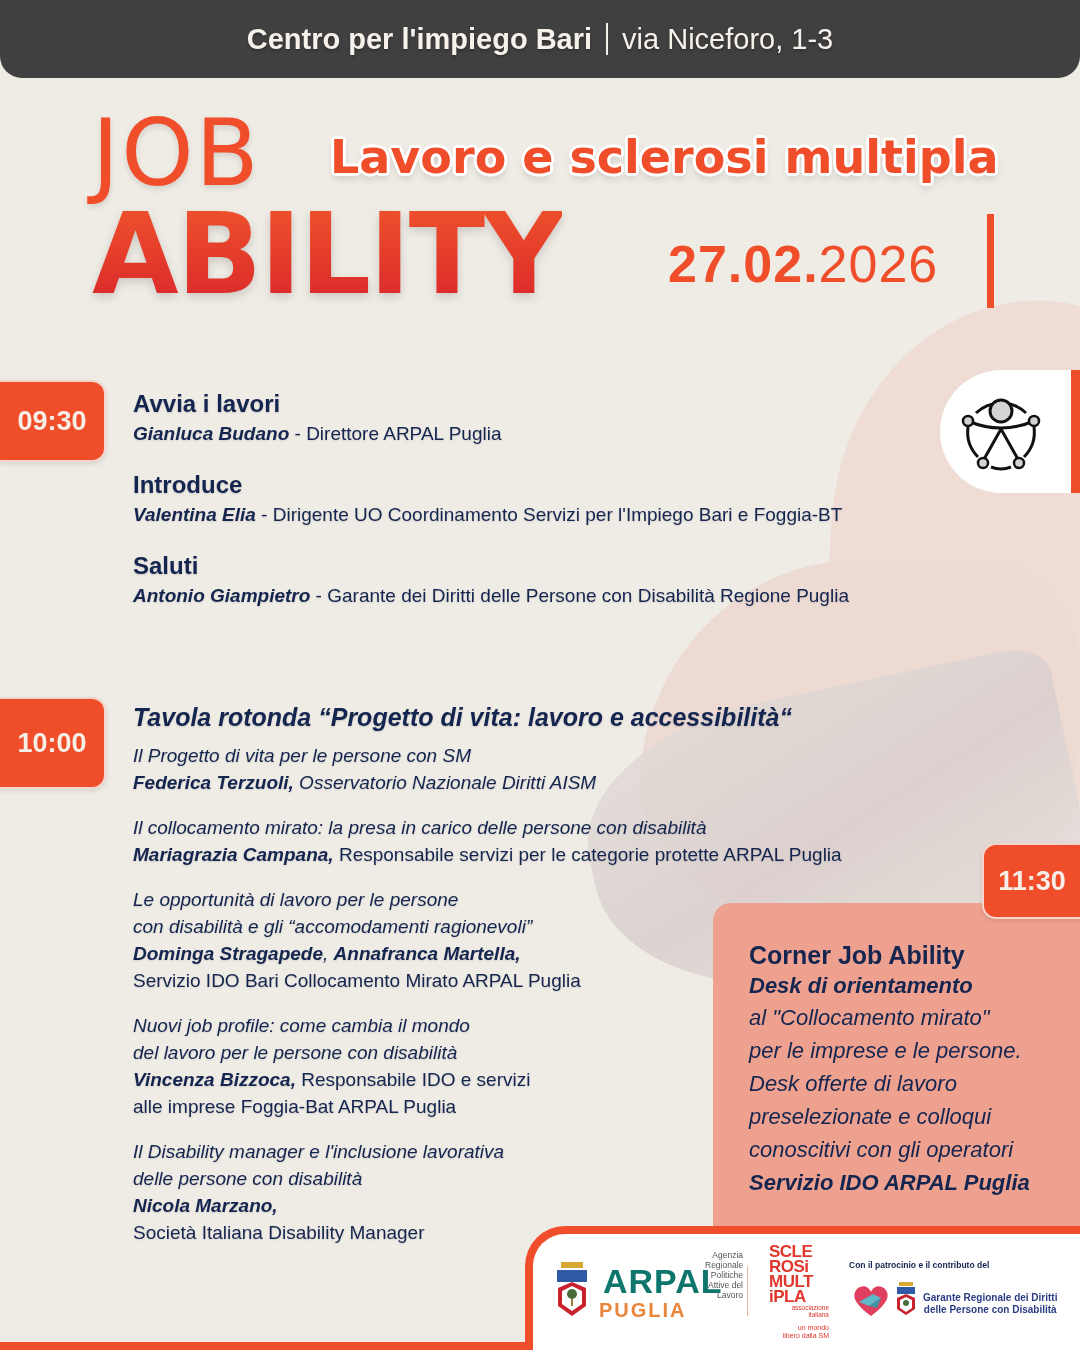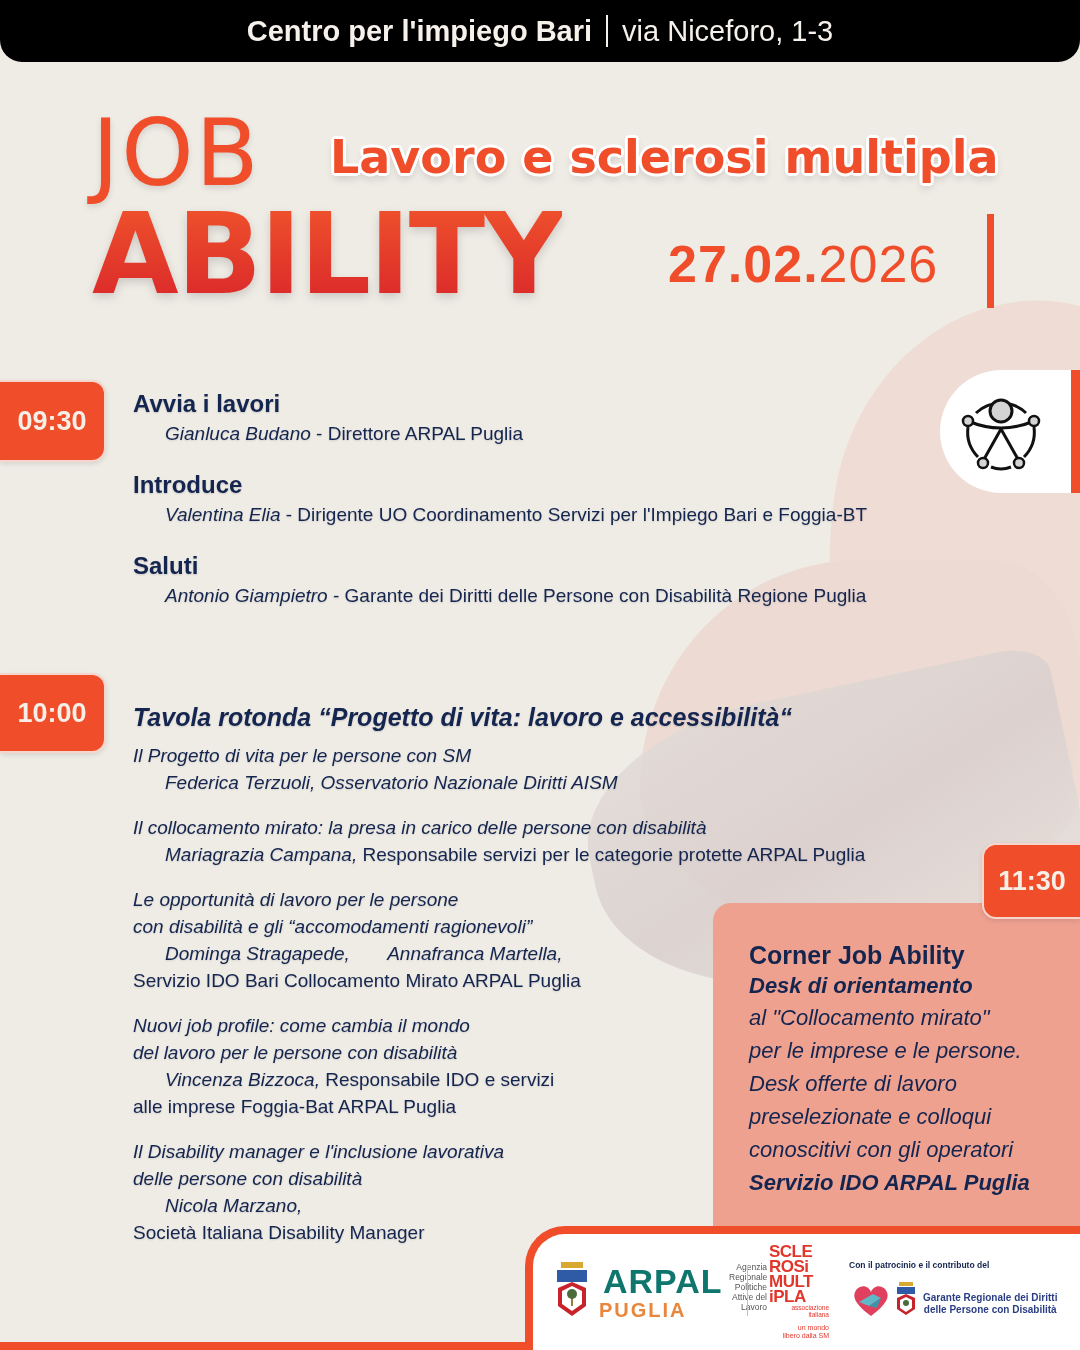--- a/index.html
+++ b/index.html
@@ -25,22 +25,22 @@
   .bg-stone {
     left: 590px; top: 690px; width: 490px; height: 290px;
     background: linear-gradient(160deg, #e2dcd8 0%, #d9cfcd 50%, #e8e2dd 100%);
     border-radius: 40% 10% 30% 50%;
     transform: rotate(-12deg);
     opacity: 0.85;
   }
 
   
   .top-bar {
-    position: absolute; left: 0; top: 0; width: 1080px; height: 62px;
-    background: #000000;
+    position: absolute; left: 0; top: 0; width: 1080px; height: 78px;
+    background: #404040;
     border-radius: 0 0 22px 22px;
     display: flex; align-items: center; justify-content: center;
     color: #f7f1ec; font-size: 29px;
     text-shadow: 0 2px 3px rgba(0,0,0,0.25);
   }
   .top-bar .bold { font-weight: bold; }
   .top-bar .sep { display: inline-block; width: 2px; height: 32px; background: #f7f1ec; margin: 0 14px; }
 
   
   .job {
@@ -82,32 +82,32 @@
     position: absolute; left: 0;
     background: #f04e2a;
     border: 2px solid #f6d6cc;
     border-left: none;
     border-radius: 0 14px 14px 0;
     color: #f6efe8; font-weight: bold; font-size: 27px;
     display: flex; align-items: center; justify-content: center;
     box-shadow: 0 2px 5px rgba(0,0,0,0.1);
   }
   .tb-0930 { top: 380px; width: 106px; height: 82px; }
-  .tb-1000 { top: 673px; width: 106px; height: 80px; }
+  .tb-1000 { top: 697px; width: 106px; height: 92px; }
   .tb-1130 {
     left: auto; right: 0; top: 843px; width: 98px; height: 76px;
     border-left: 2px solid #f6d6cc; border-right: none;
     border-radius: 14px 0 0 14px;
   }
 
   
   .block { position: absolute; left: 133px; }
   .sec-title { font-size: 24px; font-weight: bold; color: #14254f; line-height: 32px; text-shadow: 0 1px 2px rgba(0,0,0,0.15); }
   .line { font-size: 19px; line-height: 27px; color: #14254f; text-shadow: 0 1px 2px rgba(0,0,0,0.12); white-space: nowrap; }
-  .name { font-weight: normal; font-style: italic; margin-left: 32px; }
+  .name { font-weight: bold; font-style: italic; }
   .it { font-style: italic; }
   .round-title { font-size: 25px; font-weight: bold; font-style: italic; line-height: 34px; color: #14254f; text-shadow: 0 1px 2px rgba(0,0,0,0.15); }
   .item { margin-top: 18px; }
 
   
   .access-card {
     position: absolute; left: 940px; top: 370px; width: 140px; height: 123px;
     background: #ffffff; border-radius: 62px 0 0 62px;
     display: flex; align-items: center; padding-left: 18px;
   }
@@ -130,21 +130,21 @@
     position: absolute; left: 525px; top: 1226px; width: 555px; height: 124px;
     background: #ffffff;
     border-top: 8px solid #f04e2a;
     border-left: 8px solid #f04e2a;
     border-radius: 40px 0 0 0;
   }
   .footer-inner { position: absolute; left: 0; top: 0; width: 100%; height: 100%; }
   .arpal-crest { position: absolute; left: 22px; top: 28px; width: 34px; height: 56px; }
   .arpal-word { position: absolute; left: 70px; top: 30px; font-size: 34px; font-weight: bold; color: #0f766e; letter-spacing: 1px; line-height: 1; }
   .arpal-puglia { position: absolute; left: 66px; top: 66px; font-size: 20px; font-weight: bold; color: #e8863c; letter-spacing: 2px; line-height: 1; }
-  .arpal-desc { position: absolute; left: 172px; top: 28px; font-size: 8.5px; line-height: 10px; color: #555; text-align: right; width: 38px; margin-left: 24px; }
+  .arpal-desc { position: absolute; left: 172px; top: 16px; font-size: 8.5px; line-height: 10px; color: #555; text-align: right; width: 38px; }
   .arpal-divider { position: absolute; left: 214px; top: 32px; width: 1px; height: 50px; background: #e8b69c; }
   .aism { position: absolute; left: 236px; top: 10px; width: 60px; }
   .aism .big { font-size: 17px; font-weight: bold; color: #e0362b; line-height: 15px; letter-spacing: -0.5px; }
   .aism .small { font-size: 6.5px; color: #e0362b; text-align: right; line-height: 7px; }
   .aism .tag { font-size: 7px; color: #e0362b; text-align: right; line-height: 8px; margin-top: 6px; }
   .patrocinio { position: absolute; left: 316px; top: 26px; font-size: 8.5px; font-weight: bold; color: #14254f; }
   .garante-heart { position: absolute; left: 318px; top: 50px; }
   .garante-crest { position: absolute; left: 362px; top: 48px; width: 22px; height: 34px; }
   .garante-text { position: absolute; left: 390px; top: 58px; font-size: 10px; font-weight: bold; color: #2a3d84; line-height: 12px; text-align: center; }
 </style>

